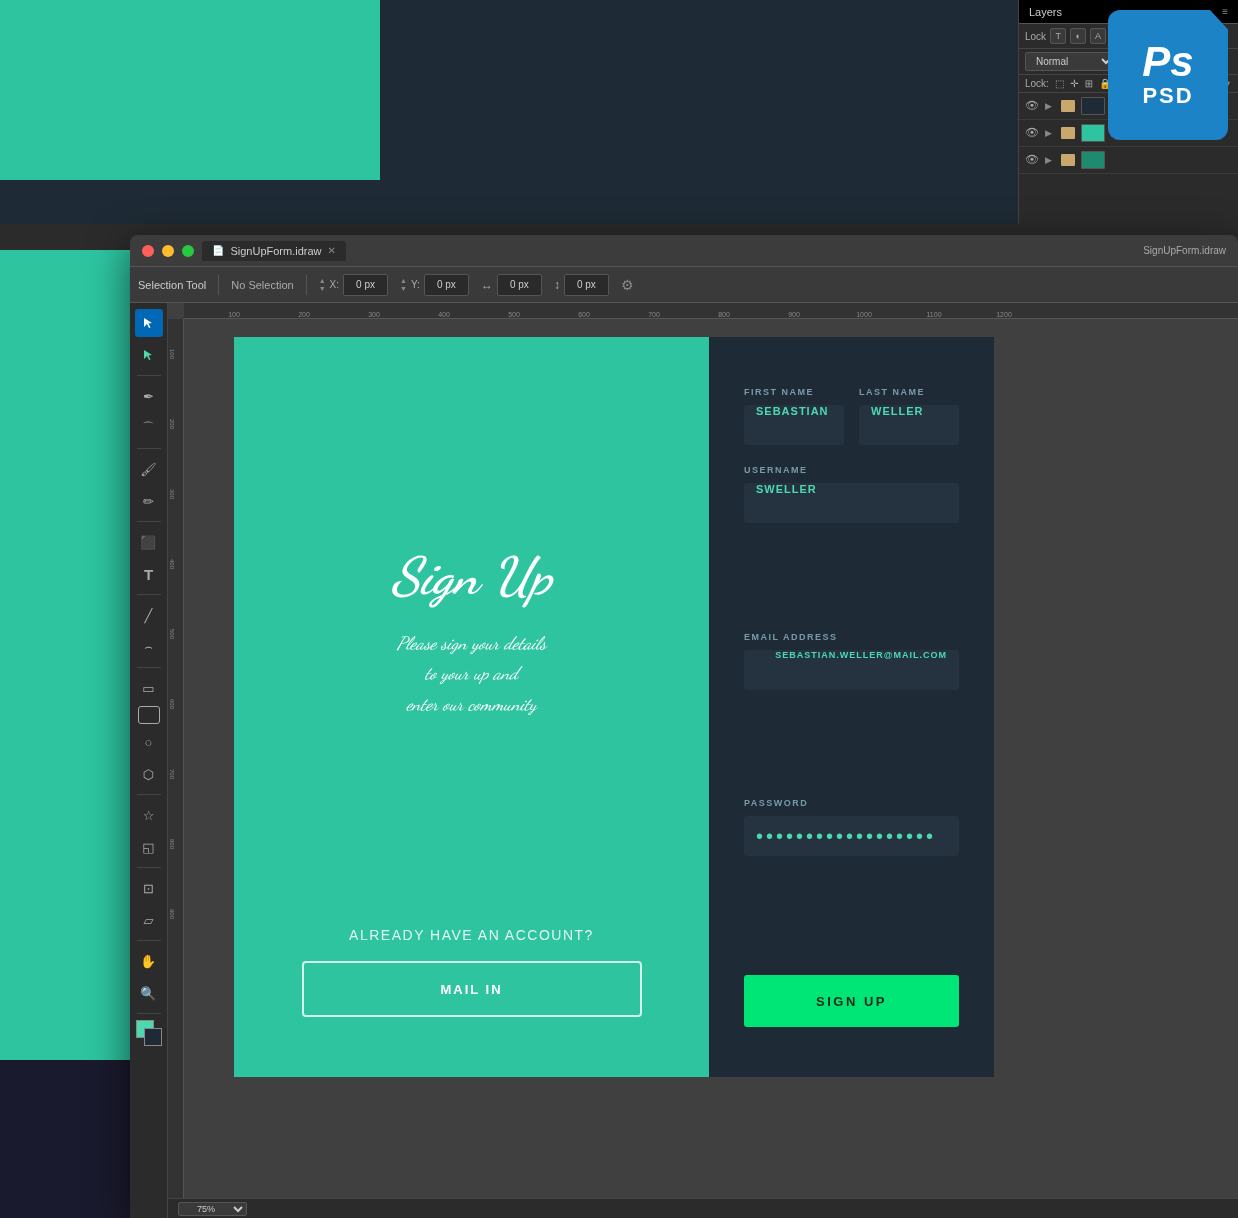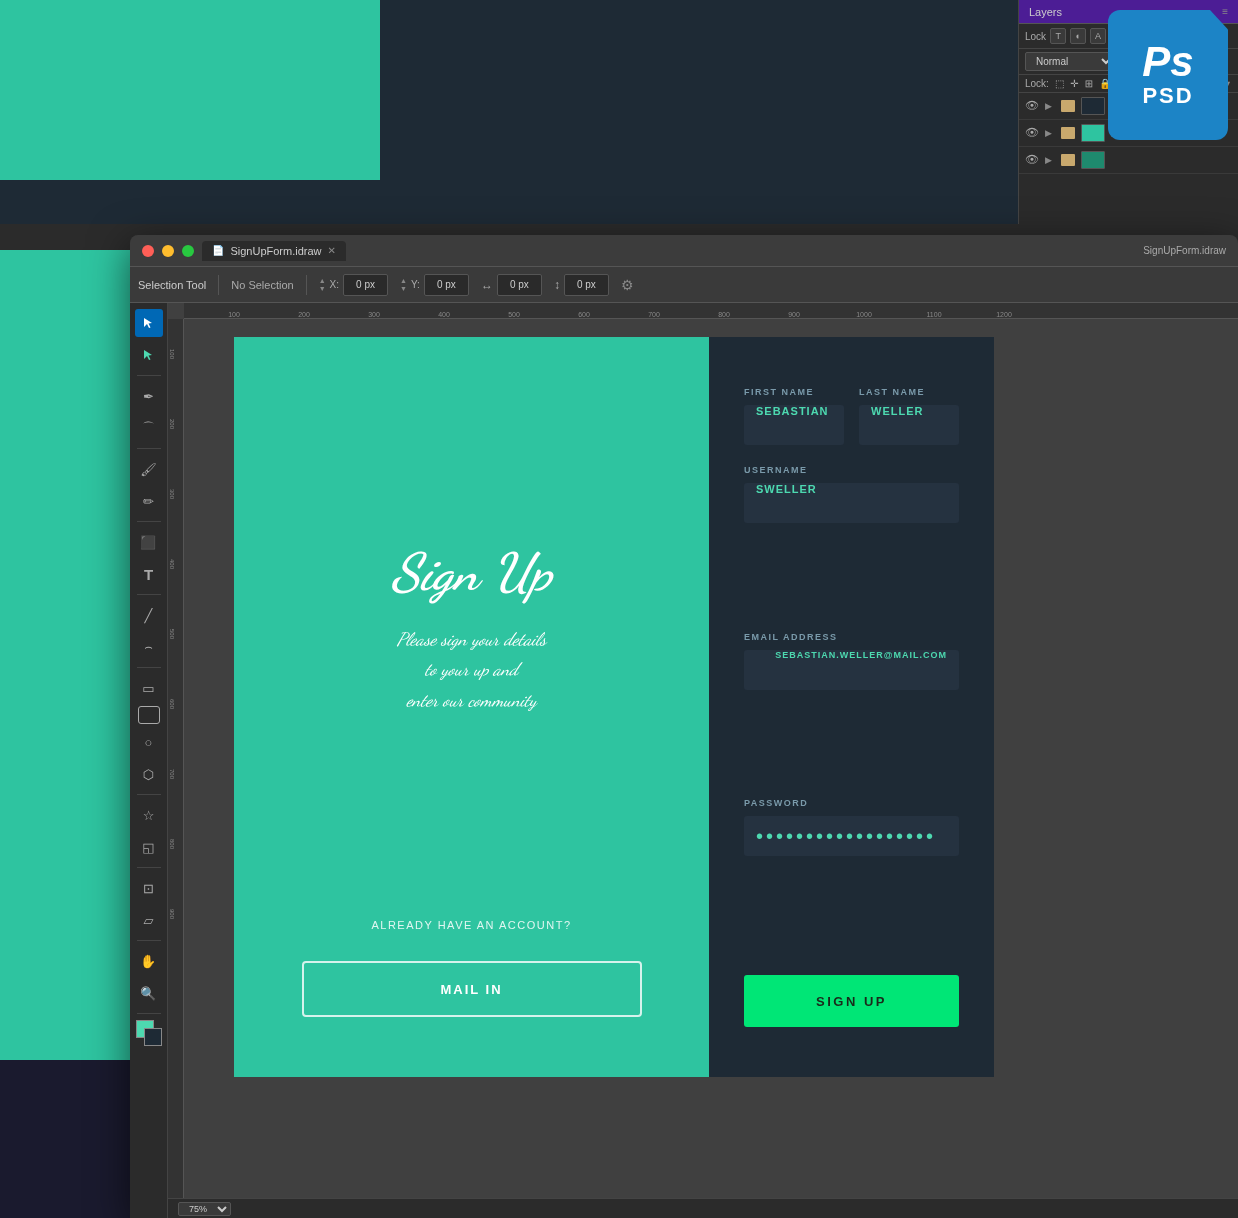--- a/index.html
+++ b/index.html
@@ -106,21 +106,21 @@
       background: #1e2a35;
     }
     .ps-layers-panel {
       width: 220px;
       background: #2b2b2b;
       border-left: 1px solid #444;
       padding: 0;
     }
     .ps-layers-title {
       height: 24px;
-      background: #4c1d95;
+      background: #000000;
       display: flex;
       align-items: center;
       padding: 0 10px;
       font-size: 11px;
       color: #ccc;
       border-bottom: 1px solid #555;
       justify-content: space-between;
     }
     .ps-filter-row {
       display: flex;
@@ -489,24 +489,24 @@
     }
     .signup-subtitle {
       font-size: 18px;
       color: white;
       font-style: italic;
       font-family: 'Dancing Script', 'Segoe Script', cursive;
       text-align: center;
       line-height: 1.7;
     }
     .already-text {
-      font-size: 11px;
+      font-size: 14px;
       letter-spacing: 1.5px;
       color: rgba(255,255,255,0.85);
-      margin-bottom: 30px;
+      margin-bottom: 18px;
     }
     .signin-btn {
       width: 340px;
       height: 56px;
       border: 2px solid rgba(255,255,255,0.8);
       border-radius: 4px;
       display: flex;
       align-items: center;
       justify-content: center;
       font-size: 13px;
@@ -592,21 +592,21 @@
       display: flex;
       align-items: center;
       padding: 0 10px;
       gap: 10px;
     }
     .zoom-select {
       background: #3a3a3a;
       border: 1px solid #555;
       color: #ccc;
       font-size: 9px;
-      padding: 0 6px;
+      padding: 0 14px;
       height: 14px;
       border-radius: 2px;
     }
     .status-text {
       font-size: 9px;
       color: #888;
     }
   </style>
 </head>
 <body>

